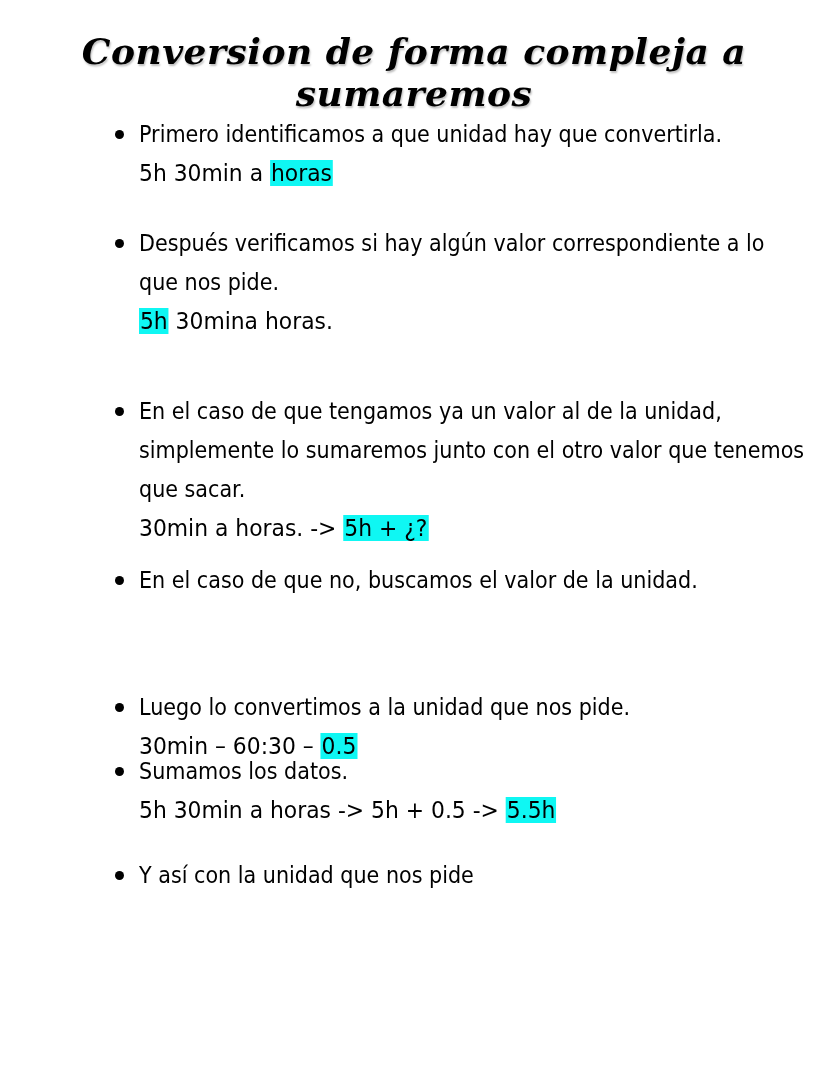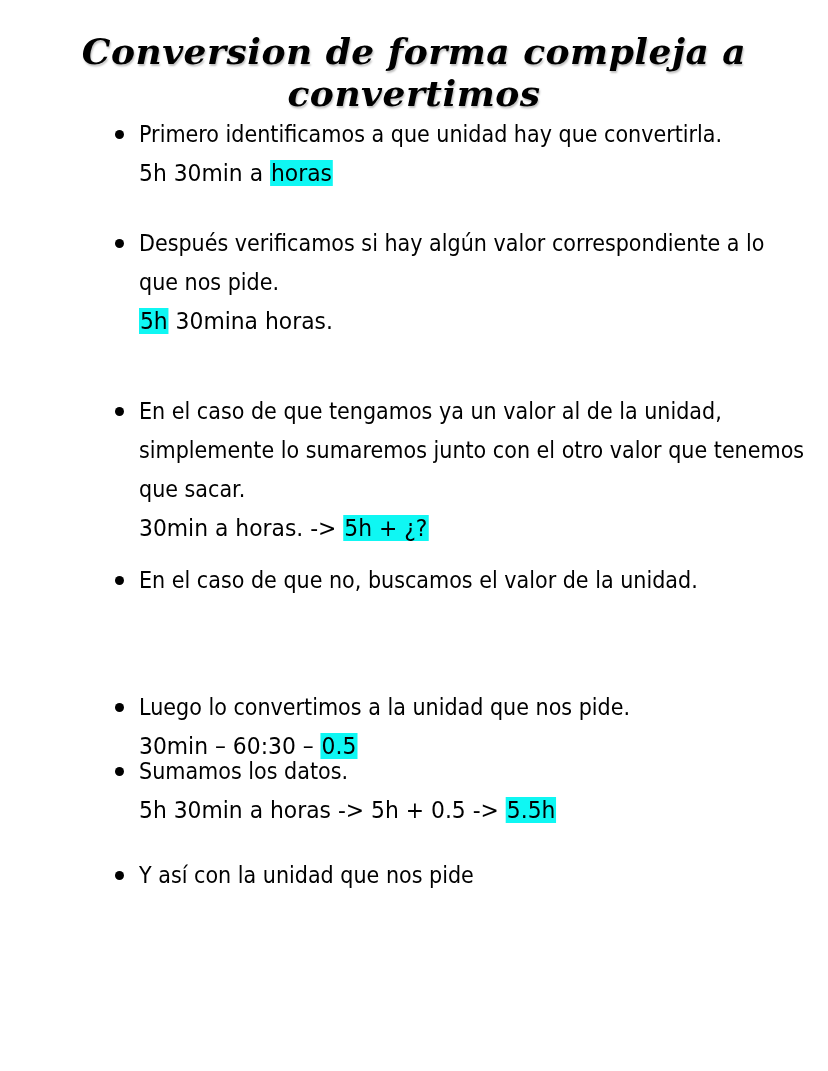--- a/index.html
+++ b/index.html
@@ -19,21 +19,21 @@
   .line {
     font-family: "DejaVu Sans", sans-serif; font-size: 23px; line-height: 39px;
     white-space: nowrap; transform: scaleX(0.9); transform-origin: left center;
   }
   .line.ex { transform: scaleX(0.95); }
   .hl { background: #0ff7f3; padding: 0 1px; }
 </style>
 </head>
 <body>
 
-<div class="title">Conversion de forma compleja a convertimos</div>
+<div class="title">Conversion de forma compleja a sumaremos</div>
 
 <div class="list">
 
   <div class="item" style="top:115px">
     <span class="bullet"></span>
     <div class="line">Primero identificamos a que unidad hay que convertirla.</div>
     <div class="line ex"><span>5h 30min a </span><span class="hl">horas</span><span></span></div>
   </div>
 
   <div class="item" style="top:224px">

